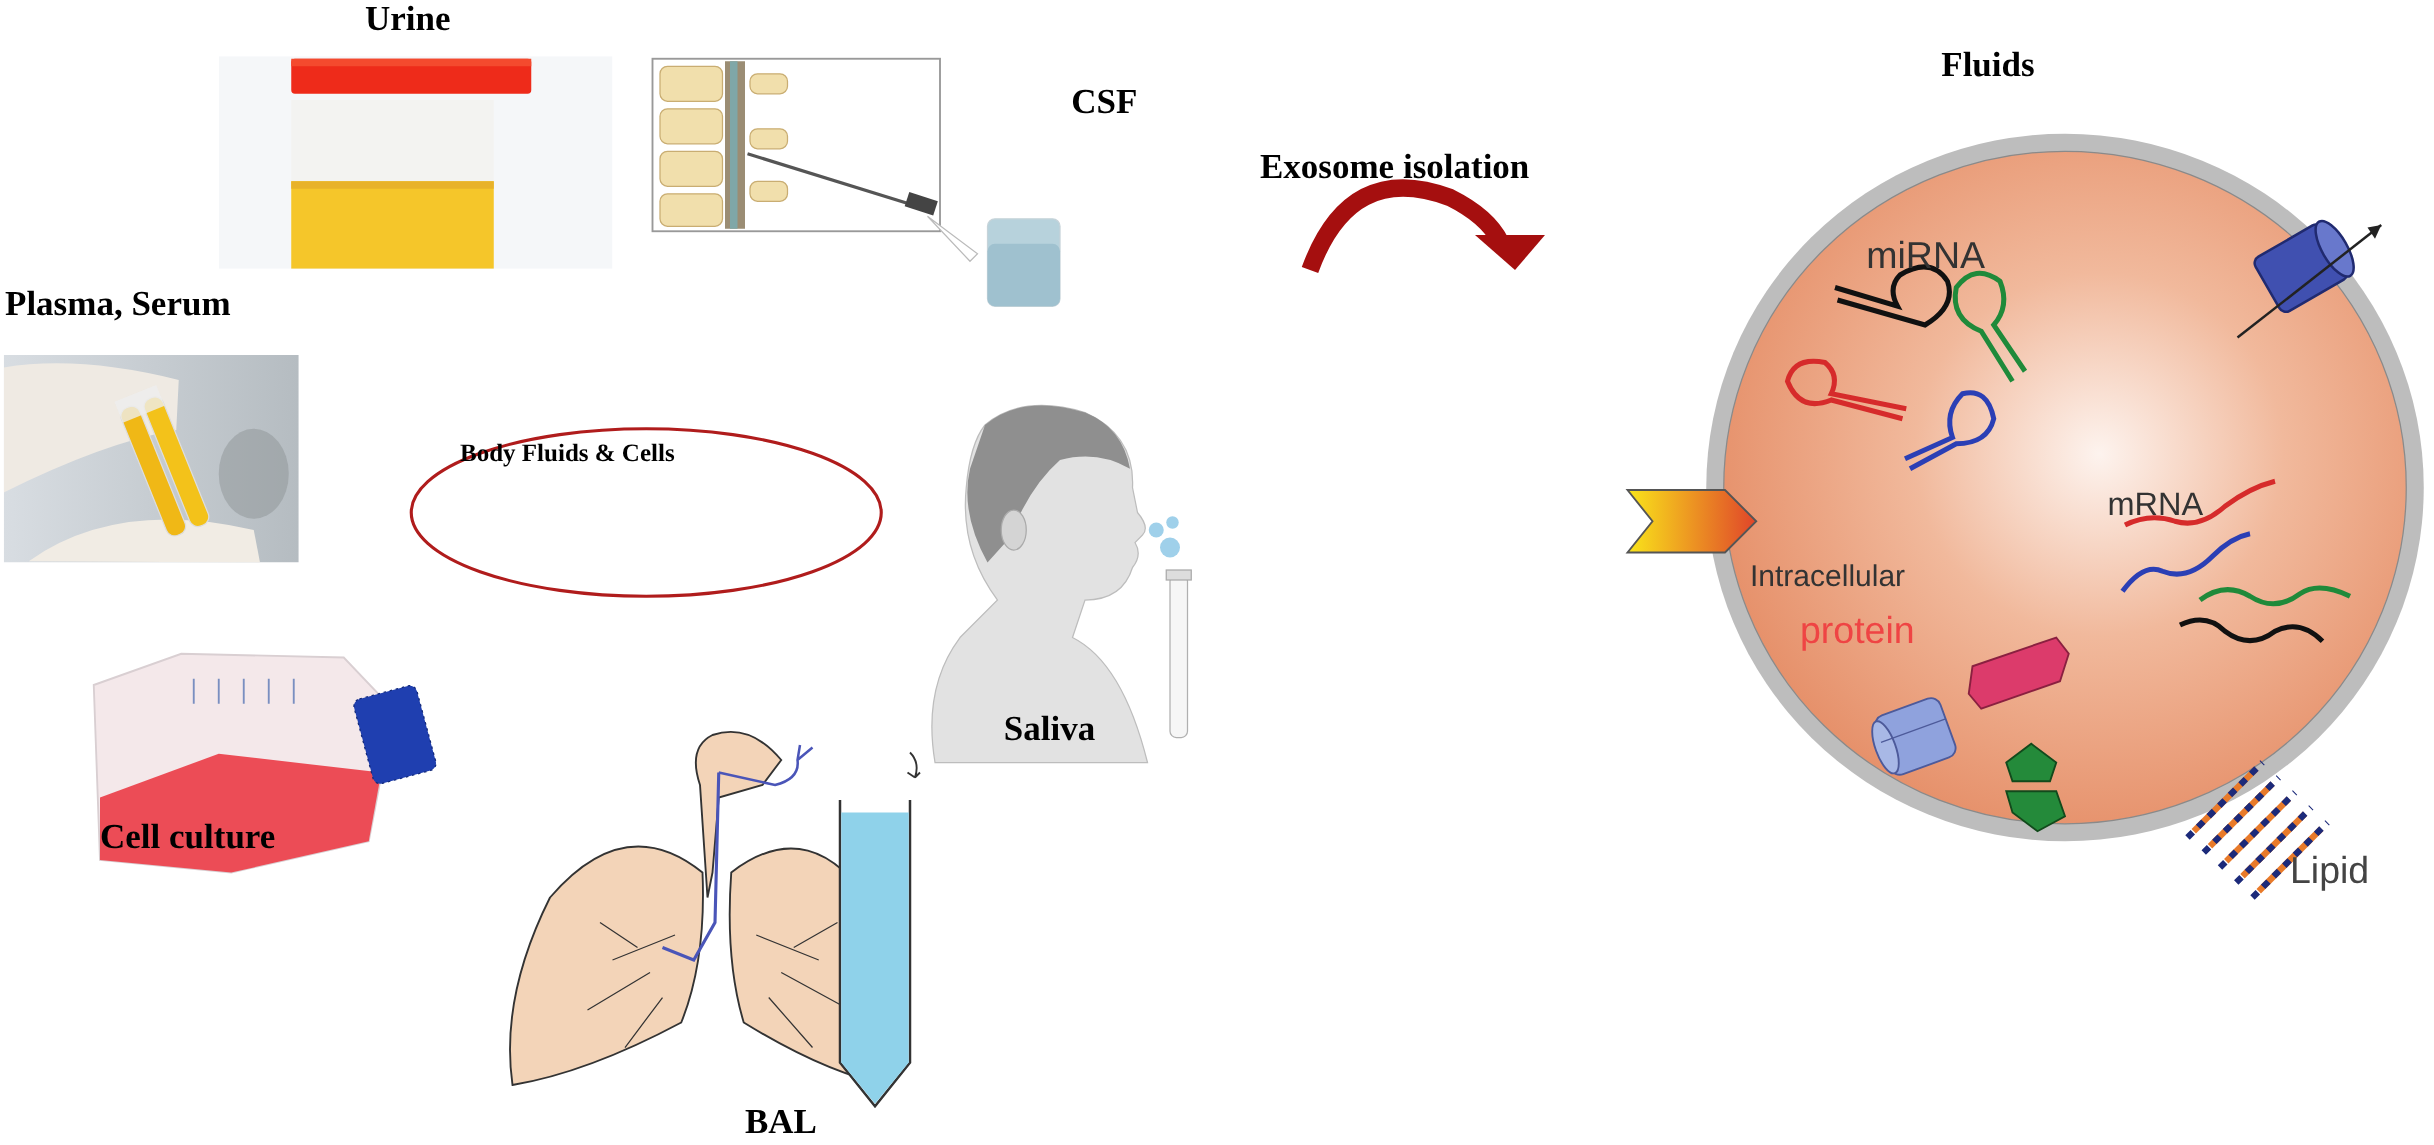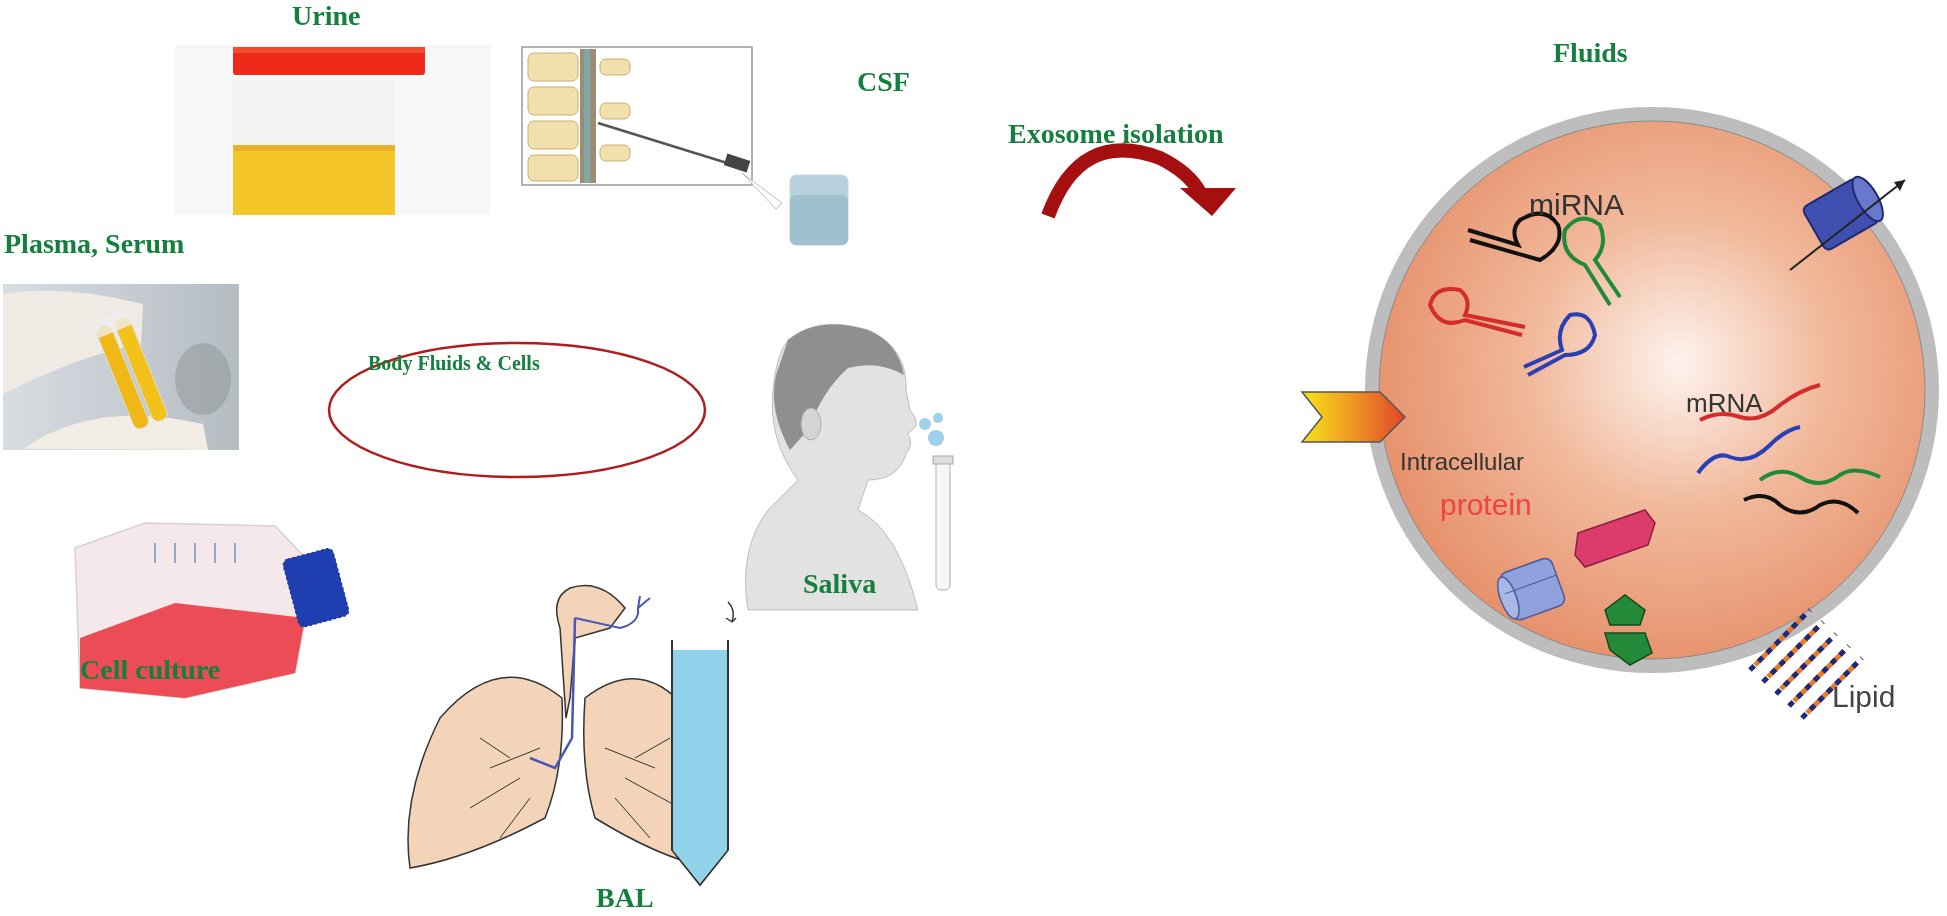--- a/index.html
+++ b/index.html
@@ -1,17 +1,17 @@
 <!DOCTYPE html>
 <html><head>
 <meta charset="utf-8">
 <style>
   html,body{margin:0;padding:0;background:#fff;}
   body{width:1947px;height:916px;position:relative;overflow:hidden;font-family:"Liberation Serif",serif;}
-  .lbl{position:absolute;font-weight:bold;color:#15803d;font-size:28px;white-space:nowrap;}
+  .lbl{position:absolute;font-weight:bold;color:#000000;font-size:28px;white-space:nowrap;}
   .abs{position:absolute;}
   svg{display:block;}
   .sans{font-family:"Liberation Sans",sans-serif;}
 </style>
 </head>
 <body>
 
 <div class="lbl" style="left:292px;top:0px;">Urine</div>
 <div class="abs" style="left:175px;top:45px;">
   <svg width="315" height="170">
@@ -204,17 +204,17 @@
         <line x1="450" y1="565" x2="510" y2="505"></line>
           <line x1="463" y1="577" x2="523" y2="517"></line>
         <line x1="476" y1="589" x2="536" y2="529"></line>
           <line x1="489" y1="601" x2="549" y2="541"></line>
         <line x1="502" y1="613" x2="562" y2="553"></line>
       </g>
     </g>
   </svg>
 </div>
 
-<div class="abs sans" style="left:1493px;top:188px;font-size:30px;color:#333;margin-left:36px;">miRNA</div>
+<div class="abs sans" style="left:1493px;top:188px;font-size:30px;color:#333;">miRNA</div>
 <div class="abs sans" style="left:1686px;top:388px;font-size:26px;color:#333;">mRNA</div>
 <div class="abs sans" style="left:1400px;top:448px;font-size:24px;color:#333;">Intracellular</div>
 <div class="abs sans" style="left:1440px;top:488px;font-size:30px;color:#ef4444;">protein</div>
 <div class="abs sans" style="left:1832px;top:680px;font-size:30px;color:#444;text-align:right;">Lipid</div>
 
 </body></html>

